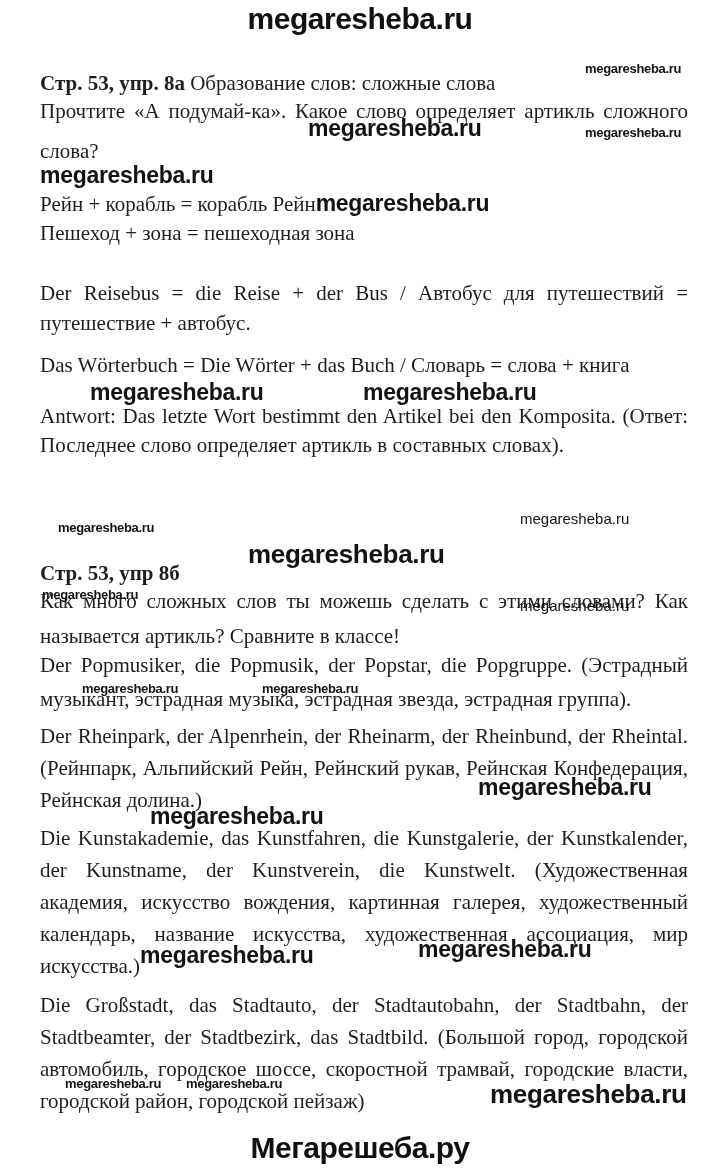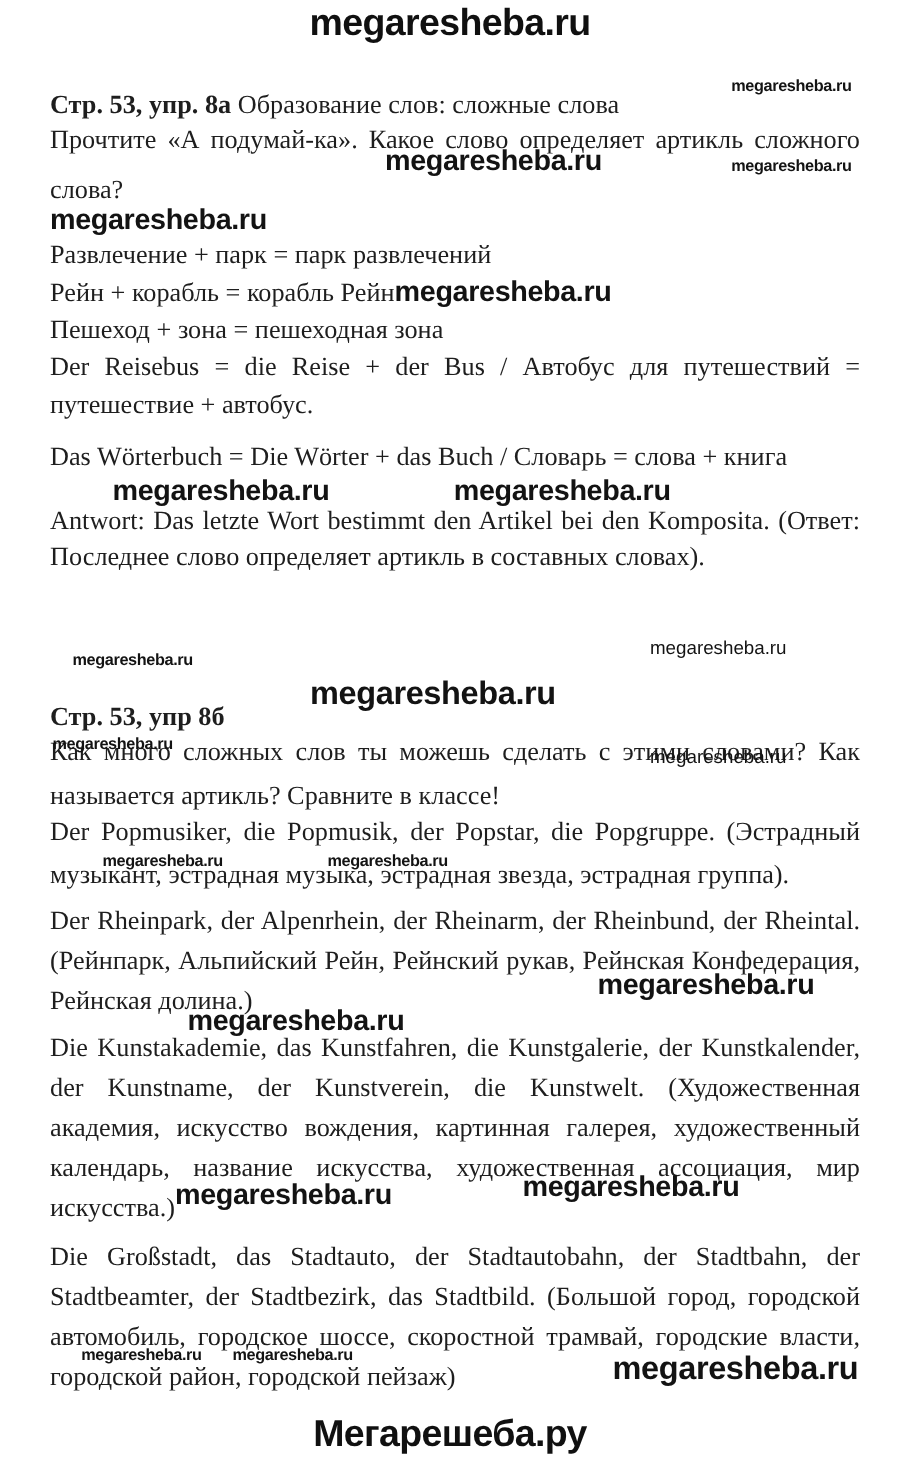--- a/index.html
+++ b/index.html
@@ -51,21 +51,20 @@
 <div class="abs site-banner" style="top:3px;">megaresheba.ru</div>
 
 <div class="abs txt" style="top:71px;">
   <span class="heading-ref">Стр. 53, упр. 8а</span>
   <span class="heading-rest">Образование слов: сложные слова</span>
 </div>
 
 <div class="abs txt just" style="top:91px;line-height:40px;">Прочтите «А подумай-ка». Какое слово определяет артикль сложного слова?</div>
 
 <div class="abs txt" style="top:188px;">
-  <div class="eq-line">Развлечение + парк = парк развлечений</div>
   <div class="eq-line"><span>Рейн + корабль = корабль Рейн</span><span class="wm-inline">megaresheba.ru</span></div>
   <div class="eq-line">Пешеход + зона = пешеходная зона</div>
 </div>
 
 <div class="abs txt just" style="top:278px;line-height:30px;">Der Reisebus = die Reise + der Bus / Автобус для путешествий = путешествие + автобус.</div>
 
 <div class="abs txt" style="top:350px;line-height:30px;white-space:nowrap;">Das Wörterbuch = Die Wörter + das Buch / Словарь = слова + книга</div>
 
 <div class="abs txt just" style="top:402px;line-height:29px;">Antwort: Das letzte Wort bestimmt den Artikel bei den Komposita. (Ответ: Последнее слово определяет артикль в составных словах).</div>
 

